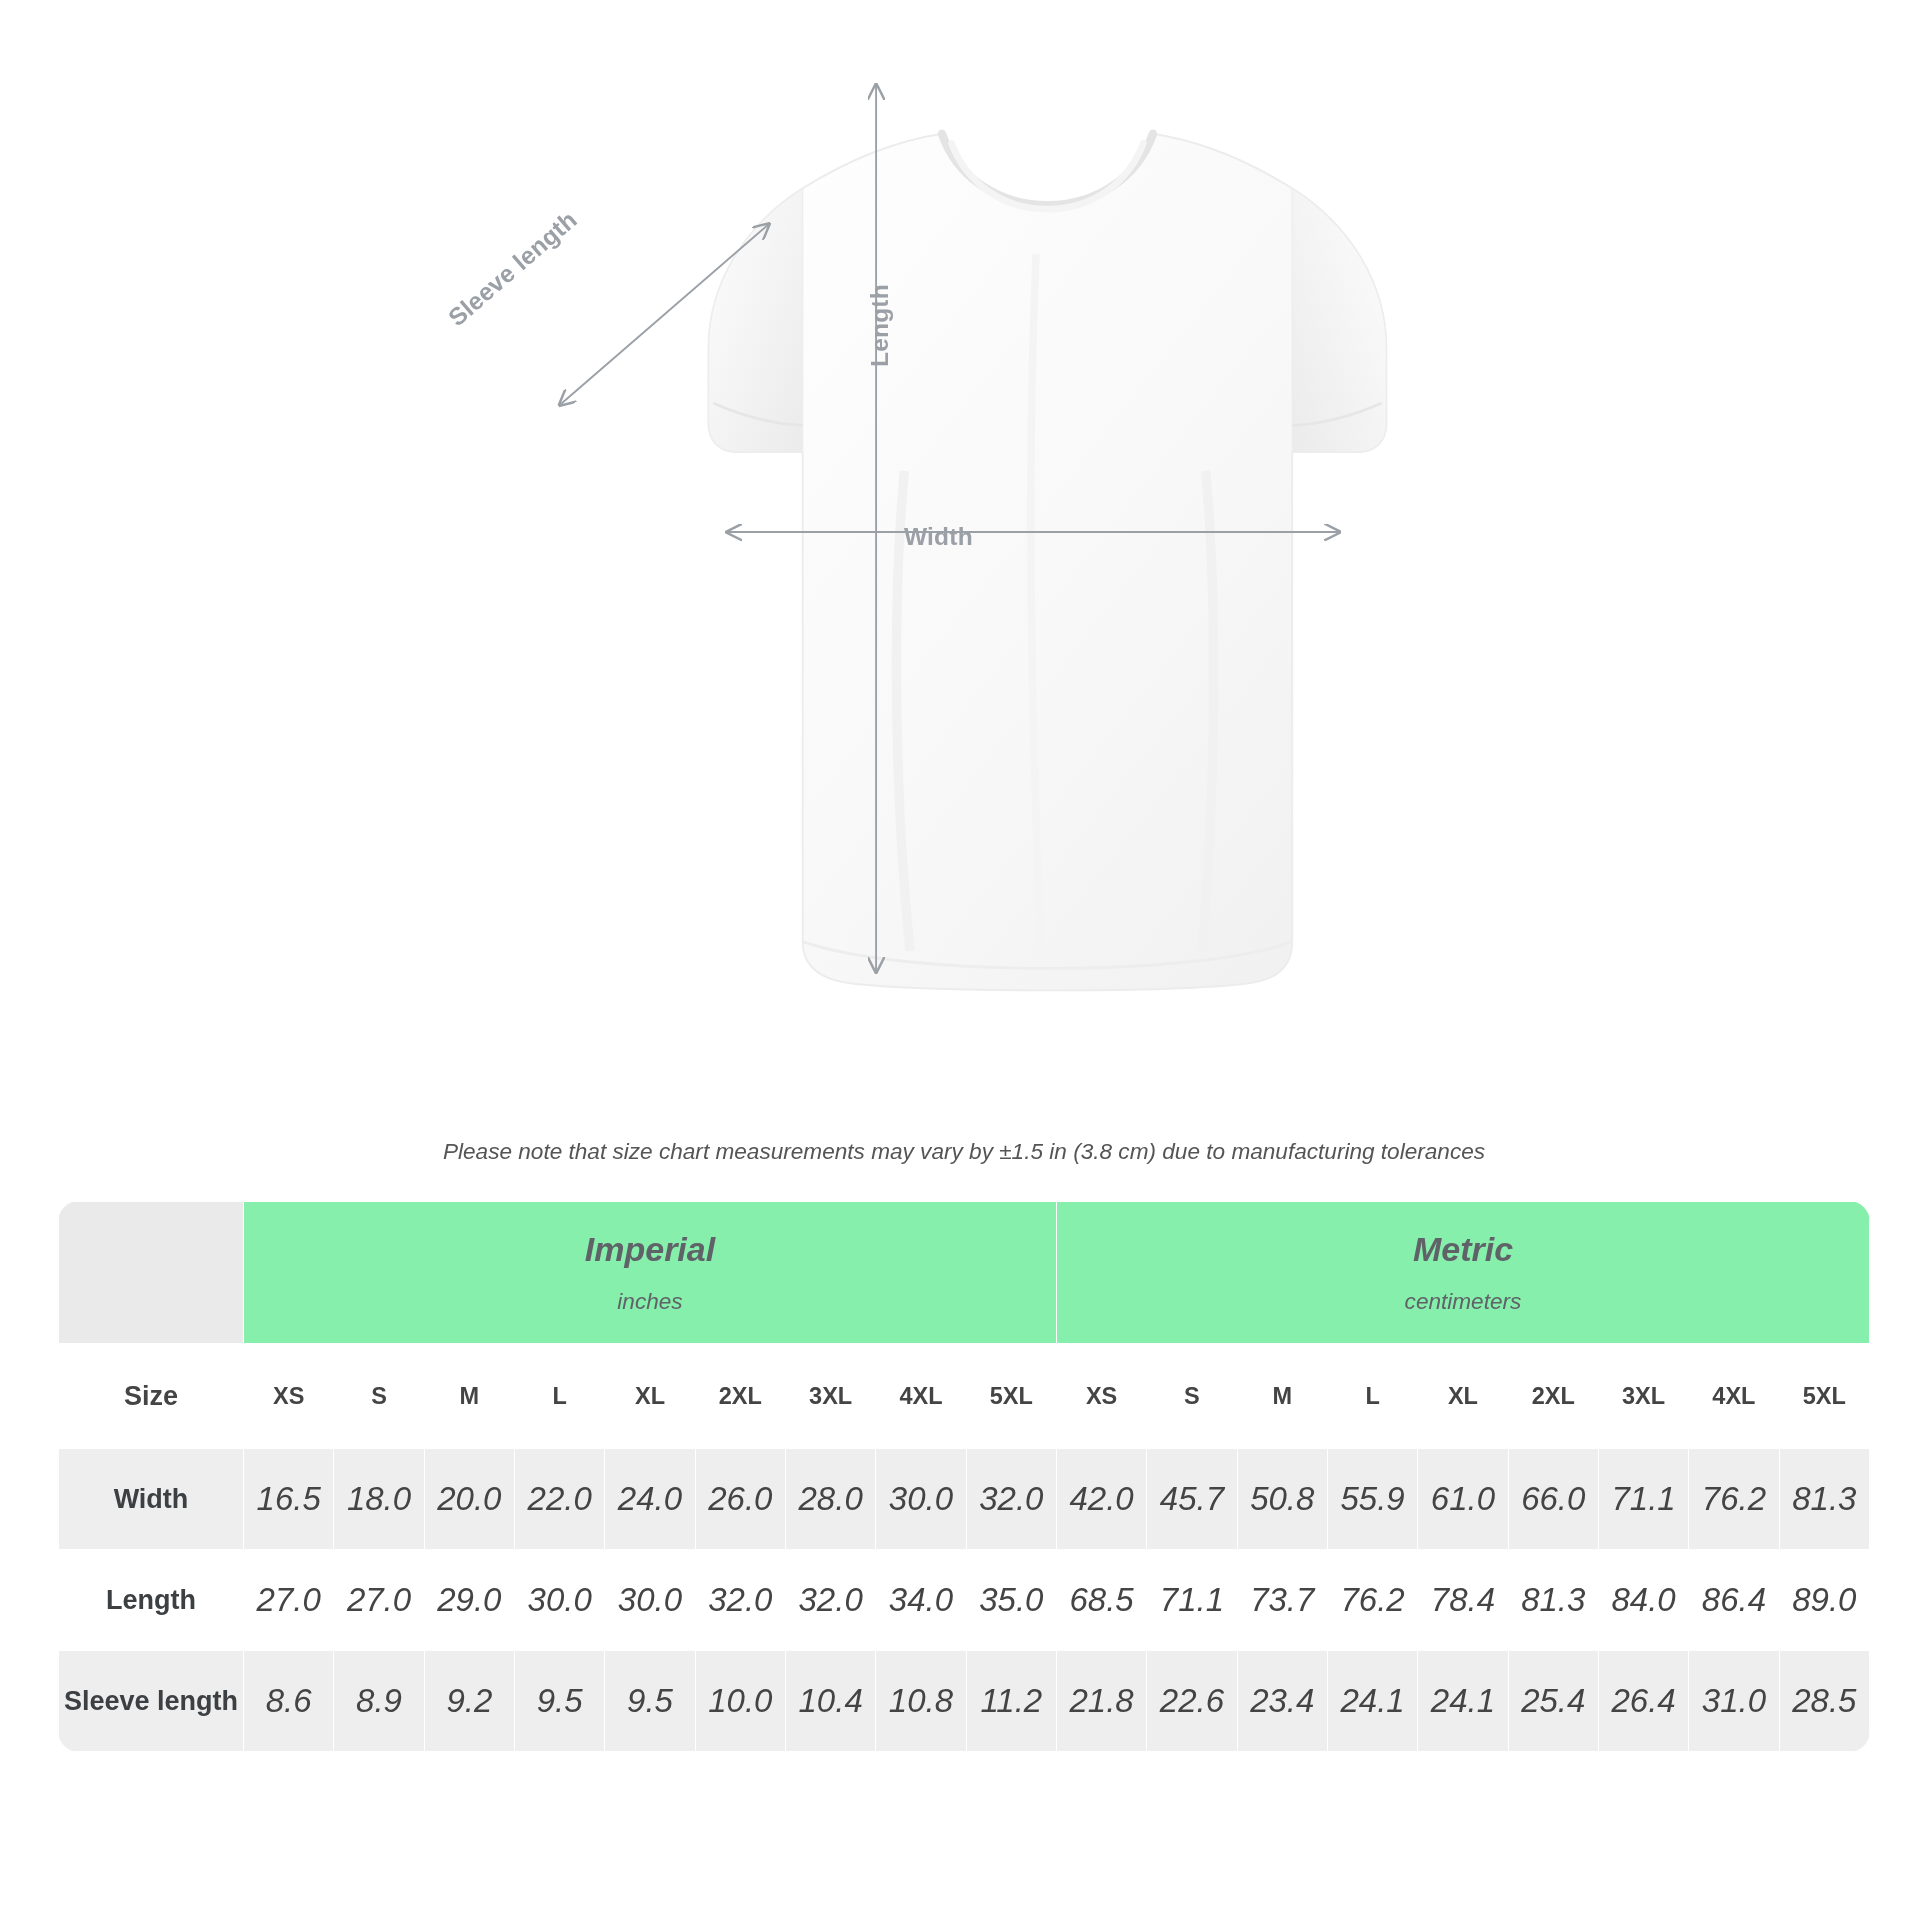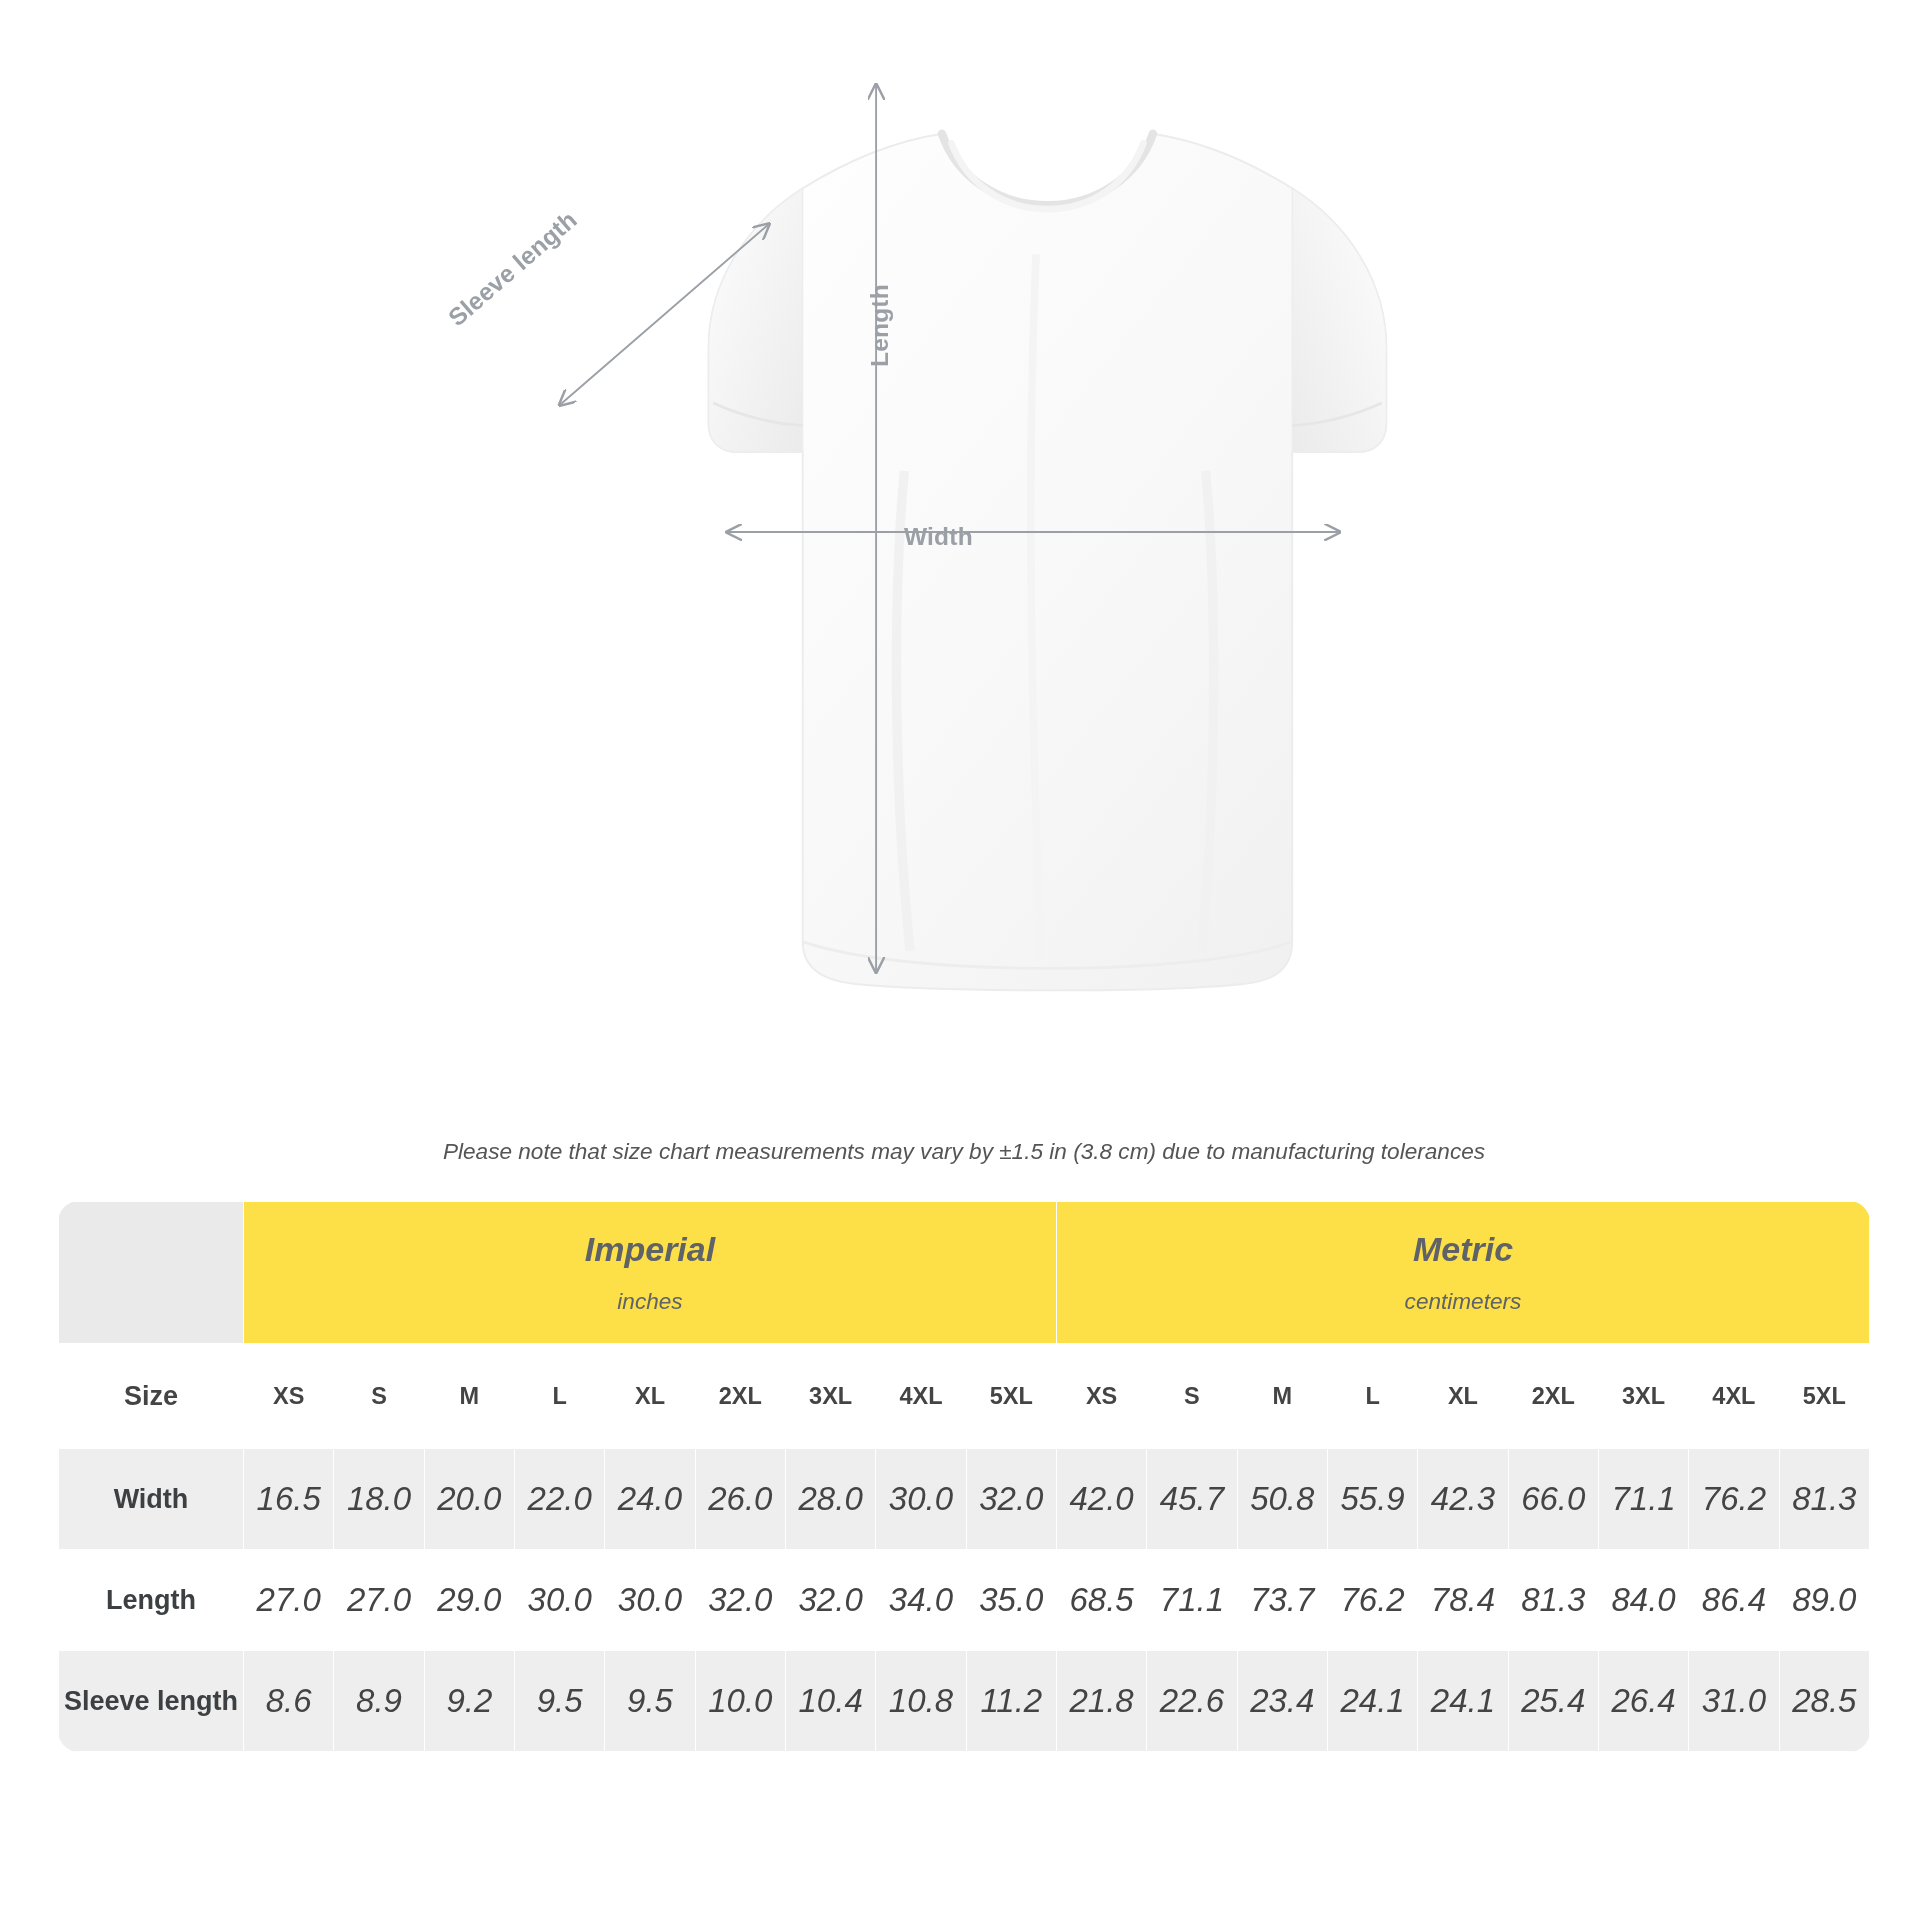--- a/index.html
+++ b/index.html
@@ -115,21 +115,21 @@
   table.size-table th {
     text-align: center;
     vertical-align: middle;
     font-size: 23.5px;
     color: #444444;
     border: 0.9px solid #ffffff;
   }
 
   
   .unit-row td {
-    background: #fde047;
+    background: #86efac;
     height: 141px;
     padding: 0;
   }
   .unit-row td.corner {
     background: #eaeaea;
   }
   .unit-title {
     font-size: 34px;
     font-style: italic;
     font-weight: bold;
@@ -331,21 +331,21 @@
             <td class="val">22.0</td>
             <td class="val">24.0</td>
             <td class="val">26.0</td>
             <td class="val">28.0</td>
             <td class="val">30.0</td>
             <td class="val">32.0</td>
             <td class="val">42.0</td>
             <td class="val">45.7</td>
             <td class="val">50.8</td>
             <td class="val">55.9</td>
-            <td class="val">42.3</td>
+            <td class="val">61.0</td>
             <td class="val">66.0</td>
             <td class="val">71.1</td>
             <td class="val">76.2</td>
             <td class="val">81.3</td>
           </tr>
           <tr class="data-row plain">
             <td class="rowlabel">Length</td>
             <td class="val">27.0</td>
             <td class="val">27.0</td>
             <td class="val">29.0</td>

